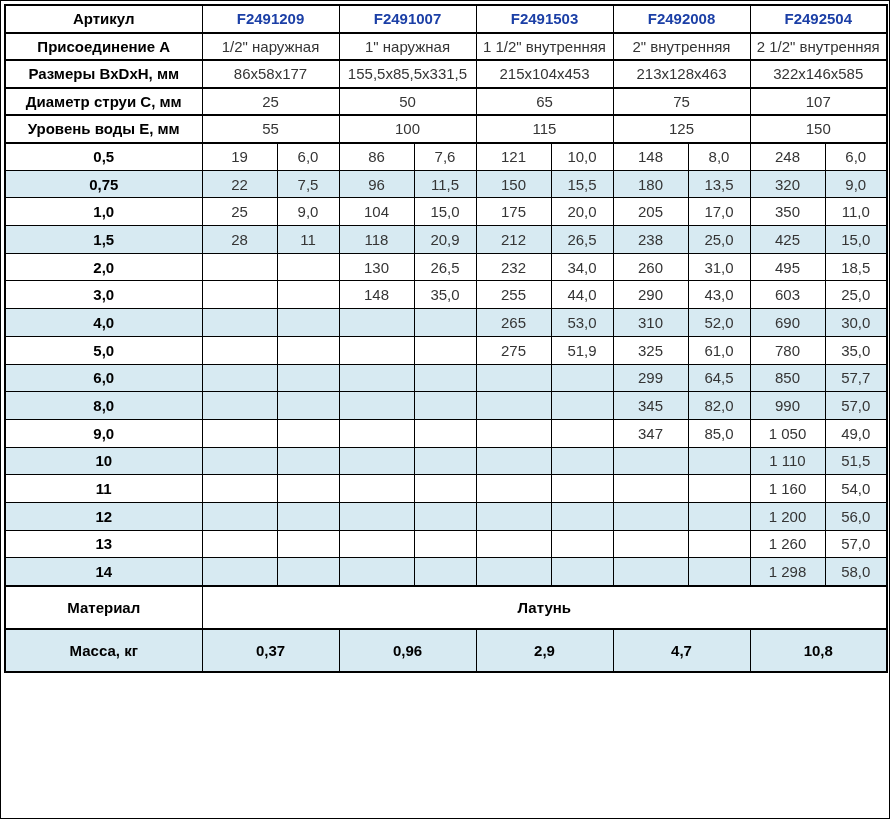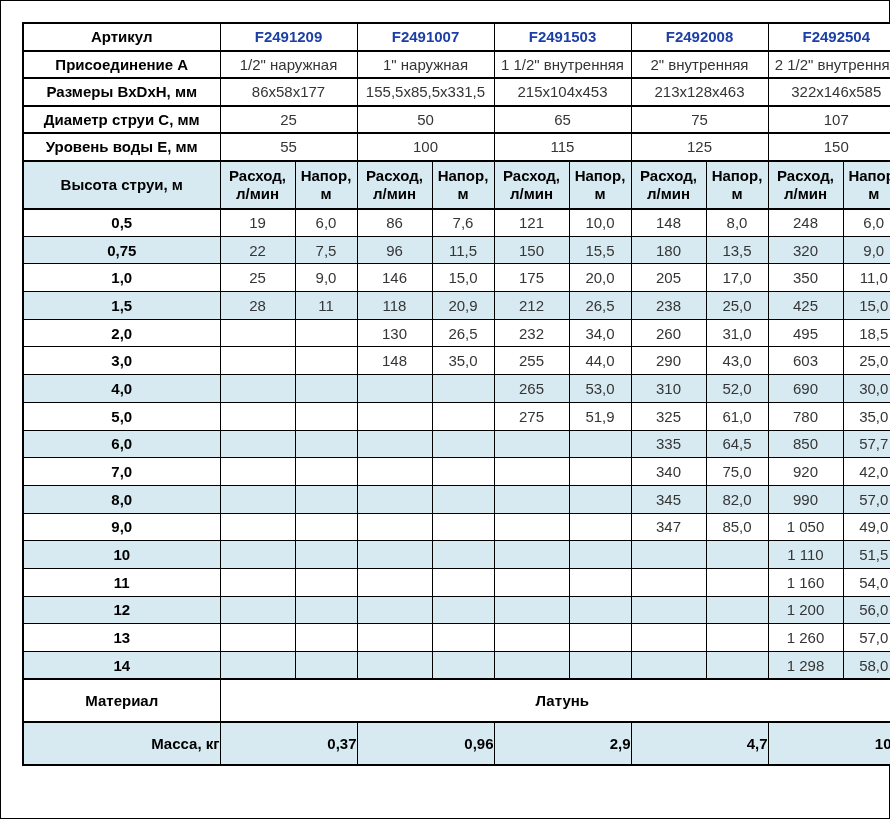--- a/index.html
+++ b/index.html
@@ -5,21 +5,21 @@
   * { margin: 0; padding: 0; box-sizing: border-box; }
   html, body { background: #ffffff; }
   body {
     width: 890px; height: 819px;
     font-family: "Liberation Sans", "DejaVu Sans", sans-serif;
     position: relative;
   }
   .outer-frame {
     position: absolute; inset: 0;
     border: 1px solid #000;
-    padding: 21px;
+    padding: 3px;
   }
   table.spec {
     border-collapse: collapse;
     table-layout: fixed;
     width: 881px;
     border: 2px solid #000;
     background: #fff;
   }
   col.c-label { width: 197px; }
   col.c-flow  { width: 75px; }
@@ -50,21 +50,21 @@
     padding: 2px 1px;
   }
 
   
   tbody.data-block td { height: 27.7px; }
   tbody.data-block tr.stripe td { background: var(--stripe-blue, #d7eaf2); }
   tbody.data-block td.lbl { font-weight: bold; }
 
   
   tbody.bottom-block td { height: 43px; border-top-width: 2px; border-bottom-width: 2px; font-weight: bold; color: #000; }
-  tbody.bottom-block tr.mass-row td { background: var(--stripe-blue, #d7eaf2); text-align: right; }
+  tbody.bottom-block tr.mass-row td { background: var(--stripe-blue, #d7eaf2); }
   sup.deg { font-size: 9px; vertical-align: super; line-height: 0; font-weight: bold; }
 </style>
 </head>
 <body>
 
 <div class="outer-frame">
   <table class="spec">
     <colgroup>
       <col class="c-label">
       <col class="c-flow">
@@ -112,33 +112,20 @@
         <td colspan="2">75</td>
         <td colspan="2">107</td>
       </tr>
       <tr>
         <td class="lbl">Уровень воды E, мм</td>
         <td colspan="2">55</td>
         <td colspan="2">100</td>
         <td colspan="2">115</td>
         <td colspan="2">125</td>
         <td colspan="2">150</td>
-      </tr>
-      <tr class="band">
-        <td class="lbl">Высота струи, м</td>
-        <td>Расход, л/мин</td>
-        <td>Напор, м</td>
-        <td>Расход, л/мин</td>
-        <td>Напор, м</td>
-        <td>Расход, л/мин</td>
-        <td>Напор, м</td>
-        <td>Расход, л/мин</td>
-        <td>Напор, м</td>
-        <td>Расход, л/мин</td>
-        <td>Напор, м</td>
       </tr>
     </tbody>
 
     <tbody class="data-block" id="data-rows">
         <tr>
           <td class="lbl">0,5</td>
           <td>19</td>
           <td>6,0</td>
           <td>86</td>
           <td>7,6</td>
@@ -159,21 +146,21 @@
           <td>15,5</td>
           <td>180</td>
           <td>13,5</td>
           <td>320</td>
           <td>9,0</td>
         </tr>
         <tr>
           <td class="lbl">1,0</td>
           <td>25</td>
           <td>9,0</td>
-          <td>146</td>
+          <td>104</td>
           <td>15,0</td>
           <td>175</td>
           <td>20,0</td>
           <td>205</td>
           <td>17,0</td>
           <td>350</td>
           <td>11,0</td>
         </tr>
         <tr class="stripe">
           <td class="lbl">1,5</td>
@@ -241,37 +228,24 @@
           <td>35,0</td>
         </tr>
         <tr class="stripe">
           <td class="lbl">6,0</td>
           <td></td>
           <td></td>
           <td></td>
           <td></td>
           <td></td>
           <td></td>
-          <td>335</td>
+          <td>299</td>
           <td>64,5</td>
           <td>850</td>
           <td>57,7</td>
-        </tr>
-        <tr>
-          <td class="lbl">7,0</td>
-          <td></td>
-          <td></td>
-          <td></td>
-          <td></td>
-          <td></td>
-          <td></td>
-          <td>340</td>
-          <td>75,0</td>
-          <td>920</td>
-          <td>42,0</td>
         </tr>
         <tr class="stripe">
           <td class="lbl">8,0</td>
           <td></td>
           <td></td>
           <td></td>
           <td></td>
           <td></td>
           <td></td>
           <td>345</td>

